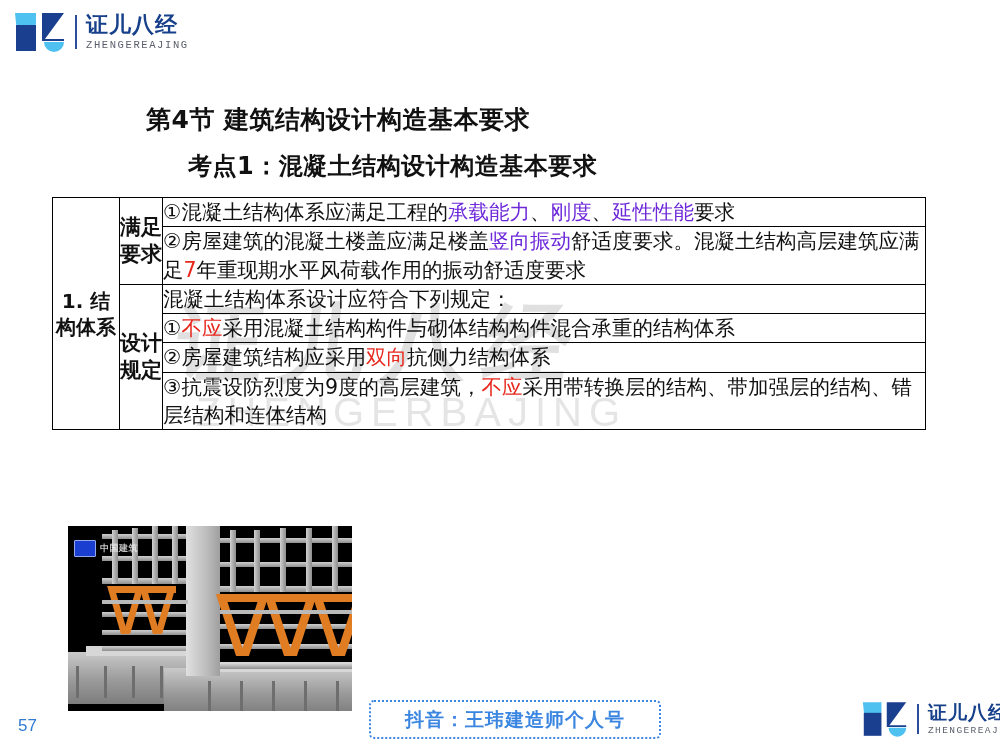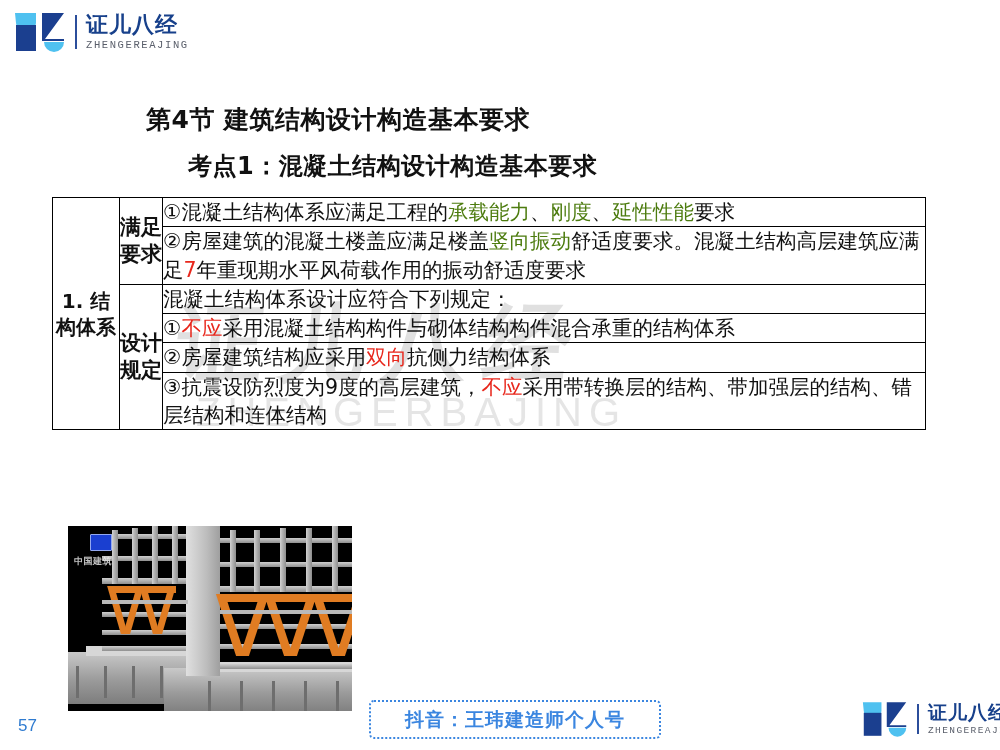--- a/index.html
+++ b/index.html
@@ -154,21 +154,21 @@
     padding: 4px 6px;
     color: #111;
   }
   .body-cell {
     font-size: 20.5px;
     font-family: "DejaVu Sans", sans-serif;
     line-height: 1.38;
     padding: 7px 8px 7px 10px;
     color: #111;
   }
-  .hl-blue { color: #4d7c0f; }
+  .hl-blue { color: #6d28d9; }
   .hl-red  { color: #e8271c; }
 
   
   .photo {
     position: absolute;
     left: 68px;
     top: 526px;
     width: 284px;
     height: 185px;
     background: #000;
@@ -186,24 +186,23 @@
   .bar-h {
     position: absolute;
     background: linear-gradient(180deg, #cfcfcf, #8f8f8f);
   }
   .brace {
     position: absolute;
     background: #e07c22;
   }
   .photo-wm {
     position: absolute;
-    left: 6px; top: 8px;
-    display: flex; align-items: flex-end; gap: 4px;
+    left: 6px; top: 14px;
+    display: flex; align-items: center; gap: 4px;
     z-index: 9;
-    flex-direction: column;
   }
   .photo-wm-badge {
     width: 20px; height: 15px;
     background: #1a3fd0;
     border: 1px solid #93a8ef;
     border-radius: 1px;
   }
   .photo-wm-text {
     font-size: 9px;
     font-weight: bold;

